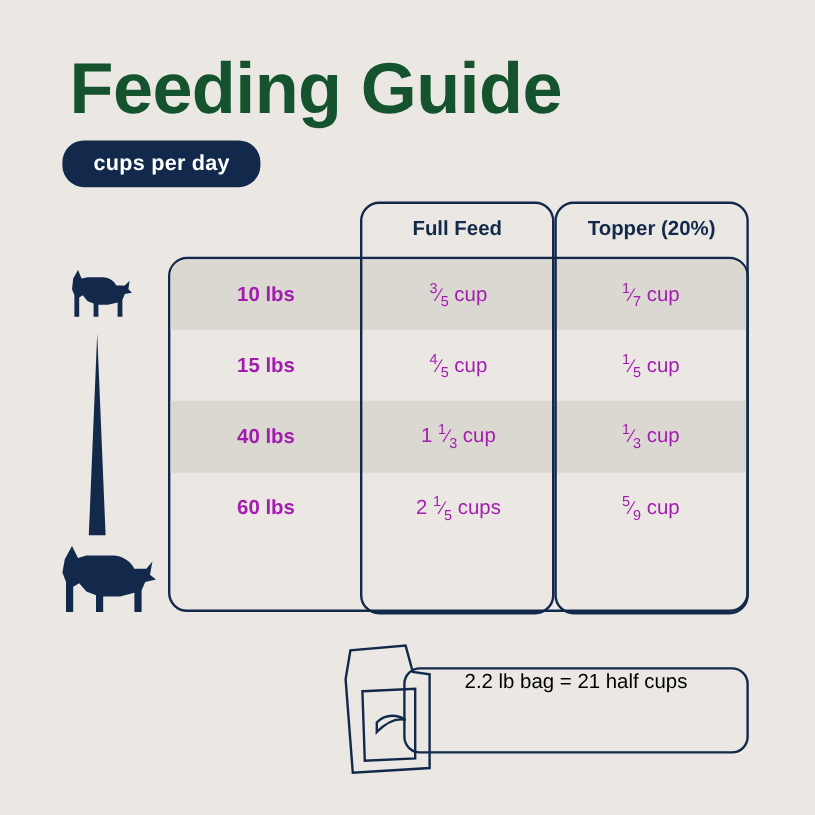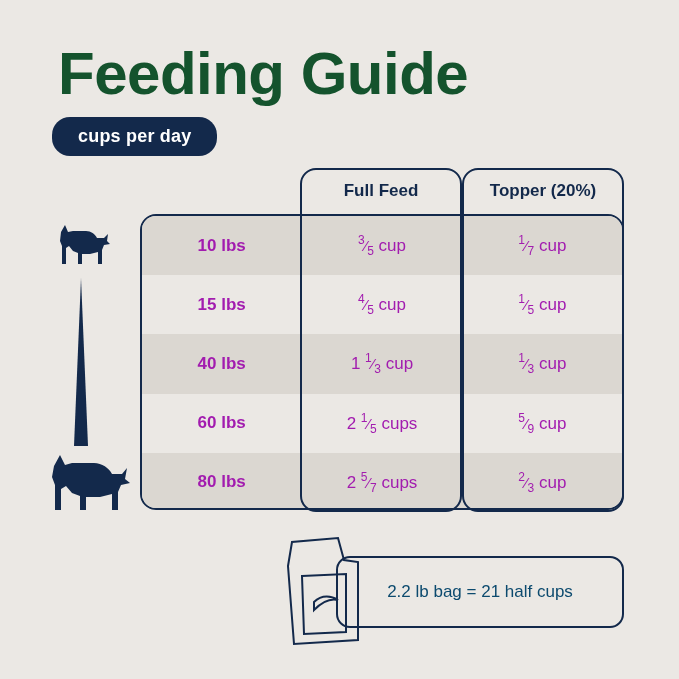--- a/index.html
+++ b/index.html
@@ -183,24 +183,23 @@
   .note-box {
     position: absolute;
     left: 336px;
     top: 556px;
     width: 288px;
     height: 72px;
     border: 2px solid #13294b;
     border-radius: 14px;
     box-sizing: border-box;
     display: flex;
-    align-items: center;
     justify-content: center;
     font-size: 17px;
-    color: #0c4a6e;
+    color: #000000;
   }
 
   .bag {
     position: absolute;
     left: 278px;
     top: 536px;
     width: 92px;
     height: 112px;
   }
 </style>
@@ -278,33 +277,20 @@
           <span class="frac"><span class="num">1</span><span class="sl">⁄</span><span class="den">5</span></span>
           <span class="whole">cups</span>
         </div>
         <div class="cell topper">
           <span class="whole"></span>
           <span class="frac"><span class="num">5</span><span class="sl">⁄</span><span class="den">9</span></span>
           <span class="whole">cup</span>
         </div>
       </div>
 
-      <div class="row shaded">
-        <div class="cell weight">80 lbs</div>
-        <div class="cell full">
-          <span class="whole">2</span>
-          <span class="frac"><span class="num">5</span><span class="sl">⁄</span><span class="den">7</span></span>
-          <span class="whole">cups</span>
-        </div>
-        <div class="cell topper">
-          <span class="whole"></span>
-          <span class="frac"><span class="num">2</span><span class="sl">⁄</span><span class="den">3</span></span>
-          <span class="whole">cup</span>
-        </div>
-      </div>
 
     </div>
 
     <div class="col-box full"></div>
     <div class="col-box topper"></div>
 
     <div class="col-head full">Full Feed</div>
     <div class="col-head topper">Topper (20%)</div>
 
   </div>

